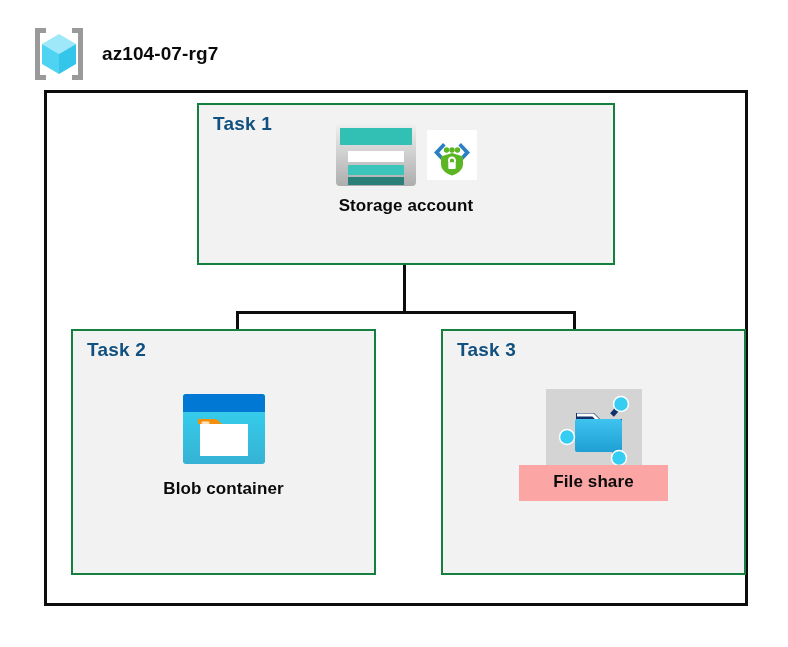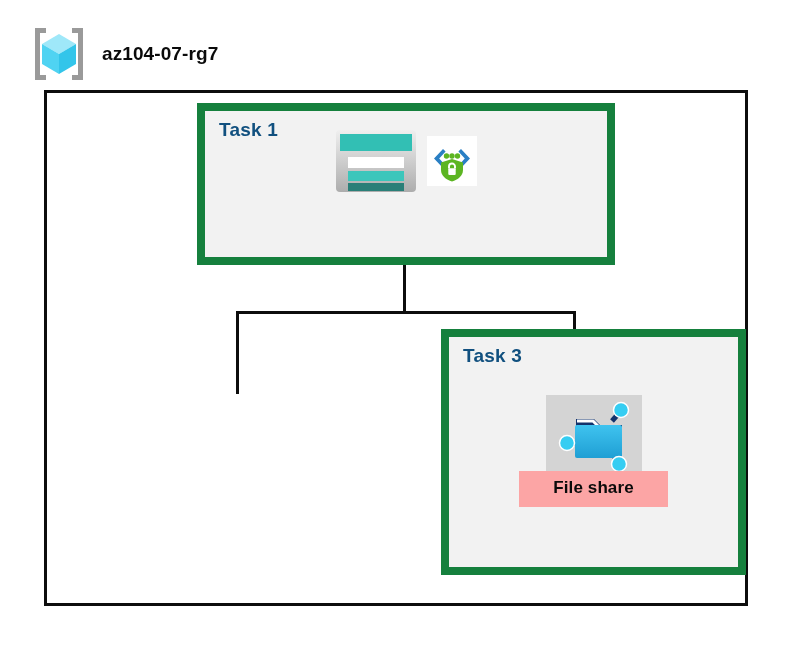--- a/index.html
+++ b/index.html
@@ -45,21 +45,21 @@
     width: 704px;
     height: 516px;
     border: 3px solid #0d0d0d;
     background: #ffffff;
   }
 
   
   .panel {
     position: absolute;
     background: #f2f2f2;
-    border: 8px solid #15803d;
+    border: 2px solid #15803d;
   }
   #panel-task1 { left: 197px; top: 103px; width: 418px; height: 162px; }
   #panel-task2 { left: 71px;  top: 329px; width: 305px; height: 246px; }
   #panel-task3 { left: 421px; top: 329px; width: 305px; height: 246px; margin-left: 20px; }
 
   .panel-title {
     position: absolute;
     left: 14px;
     top: 8px;
     font-size: 19px;
@@ -181,23 +181,50 @@
             <circle cx="30.5" cy="20" r="2.7" fill="#5cb522"></circle>
 
             <path d="M25 23 L36 26.5 V34 C36 40 30.8 43.8 25 45.5 C19.2 43.8 14 40 14 34 V26.5 Z" fill="#5cb522"></path>
 
             <path d="M22 32.5 V30.5 A3 3 0 0 1 28 30.5 V32.5" fill="none" stroke="#ffffff" stroke-width="1.9"></path>
             <rect x="21.3" y="32.2" width="7.4" height="6.8" rx="1" fill="#ffffff"></rect>
           </svg>
         </span>
 
       </div>
+      <div class="node-caption">Storage account</div>
     </div>
   </div>
 
+  <div class="panel" id="panel-task2">
+    <div class="panel-title">Task 2</div>
+
+    <div class="node" id="node-blob">
+      <div class="icon-row">
+        <span>
+          <svg width="84" height="72" viewBox="0 0 84 72" aria-hidden="true">
+            <defs>
+              <linearGradient id="blobBody" x1="0" y1="0" x2="0" y2="1">
+                <stop offset="0%" stop-color="#35d5f2"></stop>
+                <stop offset="100%" stop-color="#36b2d4"></stop>
+              </linearGradient>
+            </defs>
+            <rect x="1" y="1" width="82" height="70" rx="3" fill="url(#blobBody)"></rect>
+            <path d="M1 4 a3 3 0 0 1 3 -3 H80 a3 3 0 0 1 3 3 V19 H1 Z" fill="#0078d4"></path>
+
+            <path d="M16 26 H34 L40 31 H16 Z" fill="#f2900d"></path>
+            <rect x="19.5" y="28.5" width="8" height="2.6" rx="1.3" fill="#ffe3bf"></rect>
+
+            <rect x="18" y="31" width="48" height="32" fill="#ffffff"></rect>
+          </svg>
+        </span>
+      </div>
+      <div class="node-caption">Blob container</div>
+    </div>
+  </div>
 
   <div class="panel" id="panel-task3">
     <div class="panel-title">Task 3</div>
 
     <div class="node" id="node-fileshare">
       <div class="icon-row">
         <span>
           <svg width="76" height="74" viewBox="0 0 76 74" aria-hidden="true">
             <defs>
               <linearGradient id="fsFolder" x1="0" y1="0" x2="0" y2="1">

